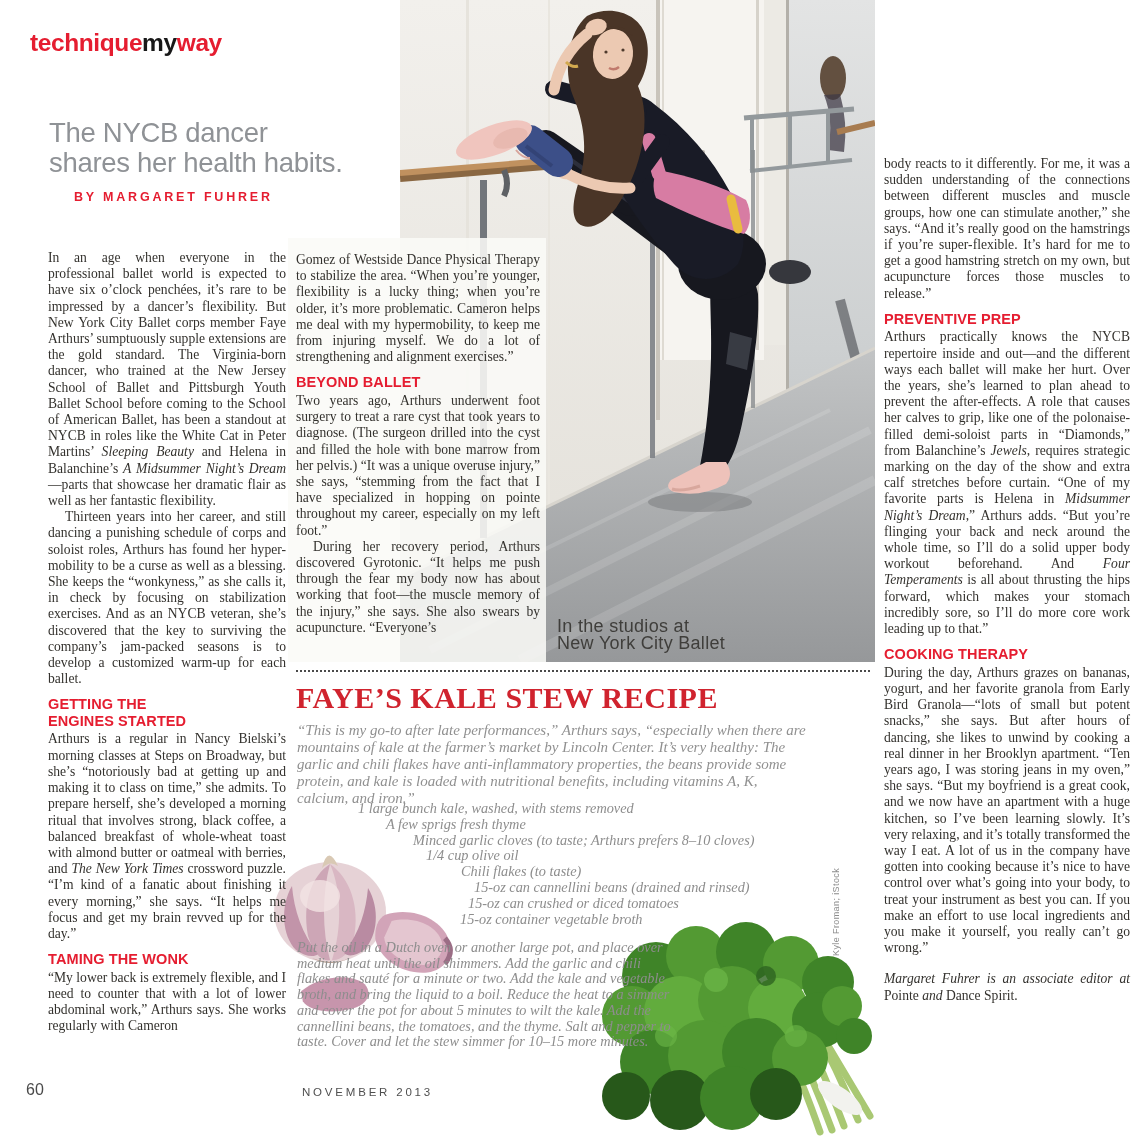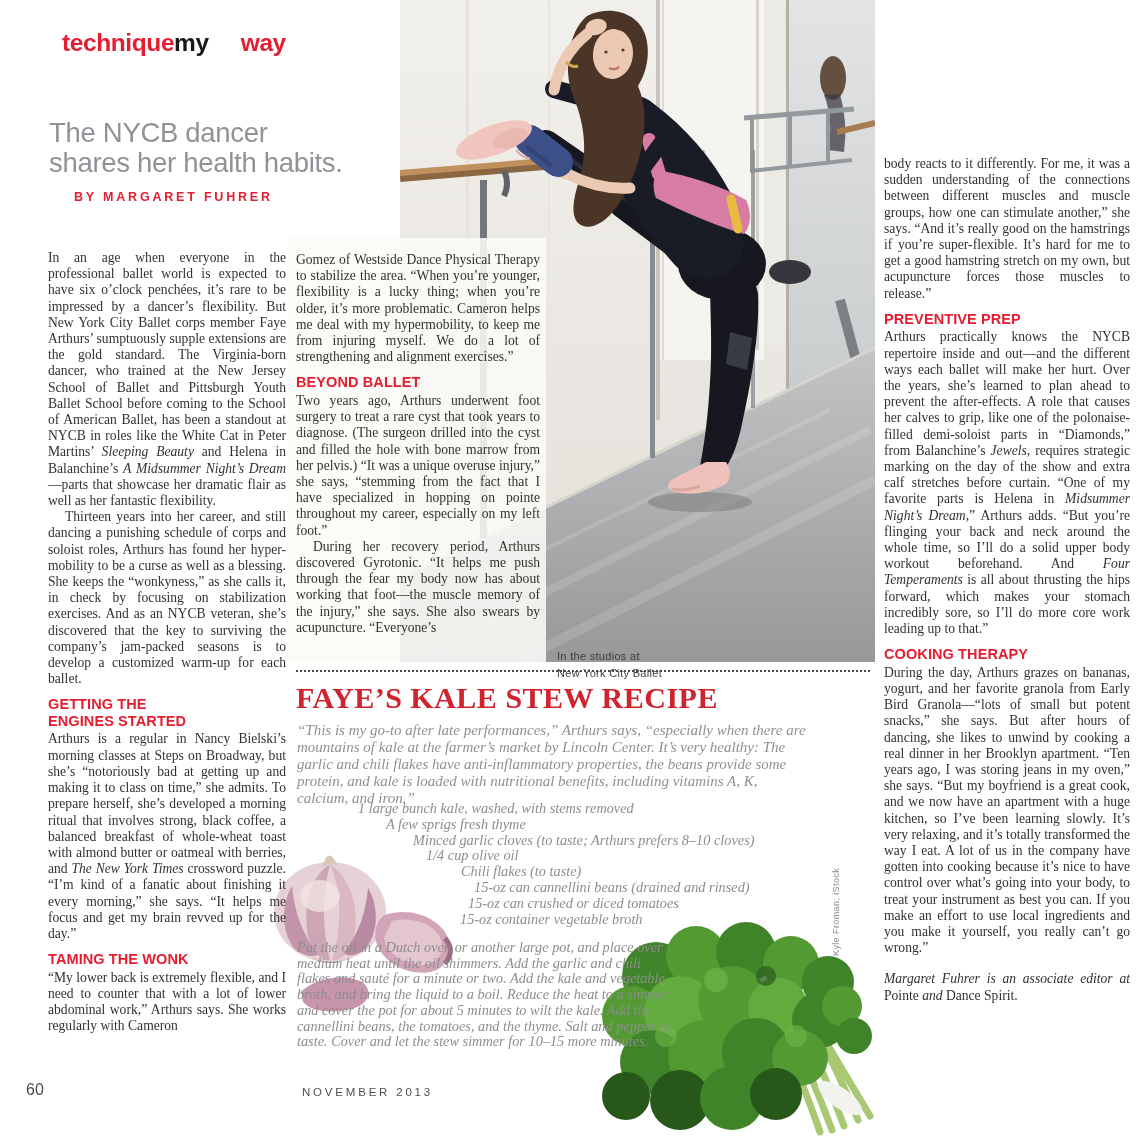--- a/index.html
+++ b/index.html
@@ -1,40 +1,40 @@
 <!DOCTYPE html>
 <html lang="en"><head>
 <meta charset="utf-8">
 <style>
   :root{ --red:#e51d30; --recipe-red:#d0232e; --body-ink:#33312d; --gray-it:#8d8d8d; }
   html,body{margin:0;padding:0;background:#fff;}
   body{width:1140px;height:1136px;position:relative;overflow:hidden;font-family:"Liberation Sans",sans-serif;}
   .page{position:absolute;left:0;top:0;width:1140px;height:1136px;background:#fff;overflow:hidden;}
 
   .masthead{position:absolute;left:30px;top:29px;font-size:24.5px;font-weight:bold;letter-spacing:-0.4px;z-index:5;}
-  .masthead .m-red{color:var(--red);margin-left:32px;} .masthead .m-black{color:#181818;}
+  .masthead .m-red{color:var(--red);} .masthead .m-black{color:#181818;}
 
   .photo{position:absolute;left:400px;top:0;width:475px;height:662px;z-index:1;}
   .mid-panel{position:absolute;left:288px;top:238px;width:258px;height:424px;background:rgba(250,250,247,0.88);z-index:2;}
 
   .headline{position:absolute;left:46px;top:108px;z-index:4;width:360px;}
   .title{font-size:54px;font-weight:bold;color:var(--red);letter-spacing:-1.5px;line-height:1;}
   .subtitle{margin-top:10px;margin-left:3px;font-size:27.5px;color:#8f9296;line-height:1.1;letter-spacing:-0.3px;}
   .byline{margin-top:11px;margin-left:4px;font-size:12.5px;color:var(--red);letter-spacing:2.8px;font-weight:bold;padding-left:24px;}
 
   .article-col{position:absolute;font-family:"Liberation Serif",serif;font-size:13.6px;line-height:16.2px;color:var(--body-ink);text-align:justify;z-index:3;}
   #col-left{left:48px;top:250px;width:238px;}
   #col-mid{left:296px;top:252px;width:244px;}
   #col-right{left:884px;top:156px;width:246px;}
   .col-para{margin:0;}
   .col-para.indent{text-indent:17px;}
   .col-para.gap{margin-top:15px;}
   .col-heading{font-family:"Liberation Sans",sans-serif;font-weight:bold;font-size:14.5px;line-height:16.5px;color:var(--red);margin-top:9px;margin-bottom:2px;letter-spacing:0.1px;text-align:left;}
 
-  .photo-caption{position:absolute;left:557px;top:648px;font-size:11px;line-height:17px;color:#3f3e3b;letter-spacing:0.3px;z-index:3;}
+  .photo-caption{position:absolute;left:557px;top:618px;font-size:18px;line-height:17px;color:#3f3e3b;letter-spacing:0.3px;z-index:3;}
   .photo-credit{position:absolute;left:831px;top:826px;height:130px;writing-mode:vertical-rl;transform:rotate(180deg);font-size:9px;color:#8c8c8c;letter-spacing:0.4px;z-index:4;}
 
   .dotted-sep{position:absolute;left:296px;top:670px;width:574px;border-top:2.6px dotted #4a4a4a;z-index:3;}
 
   .recipe-title{position:absolute;left:296px;top:681px;font-family:"Liberation Serif",serif;font-weight:bold;font-size:30px;color:var(--recipe-red);letter-spacing:0.5px;z-index:3;}
   .recipe-intro{position:absolute;left:297px;top:722px;width:514px;font-family:"Liberation Serif",serif;font-style:italic;font-size:15px;line-height:17px;color:#909090;z-index:3;}
   .ingredients{position:absolute;left:296px;top:801px;width:500px;font-family:"Liberation Serif",serif;font-style:italic;font-size:14.3px;line-height:15.8px;color:var(--gray-it);z-index:3;}
   .ingredient-line{white-space:nowrap;}
   .instructions{position:absolute;left:297px;top:940px;width:380px;font-family:"Liberation Serif",serif;font-style:italic;font-size:14.3px;line-height:15.7px;color:var(--gray-it);z-index:3;}
 

